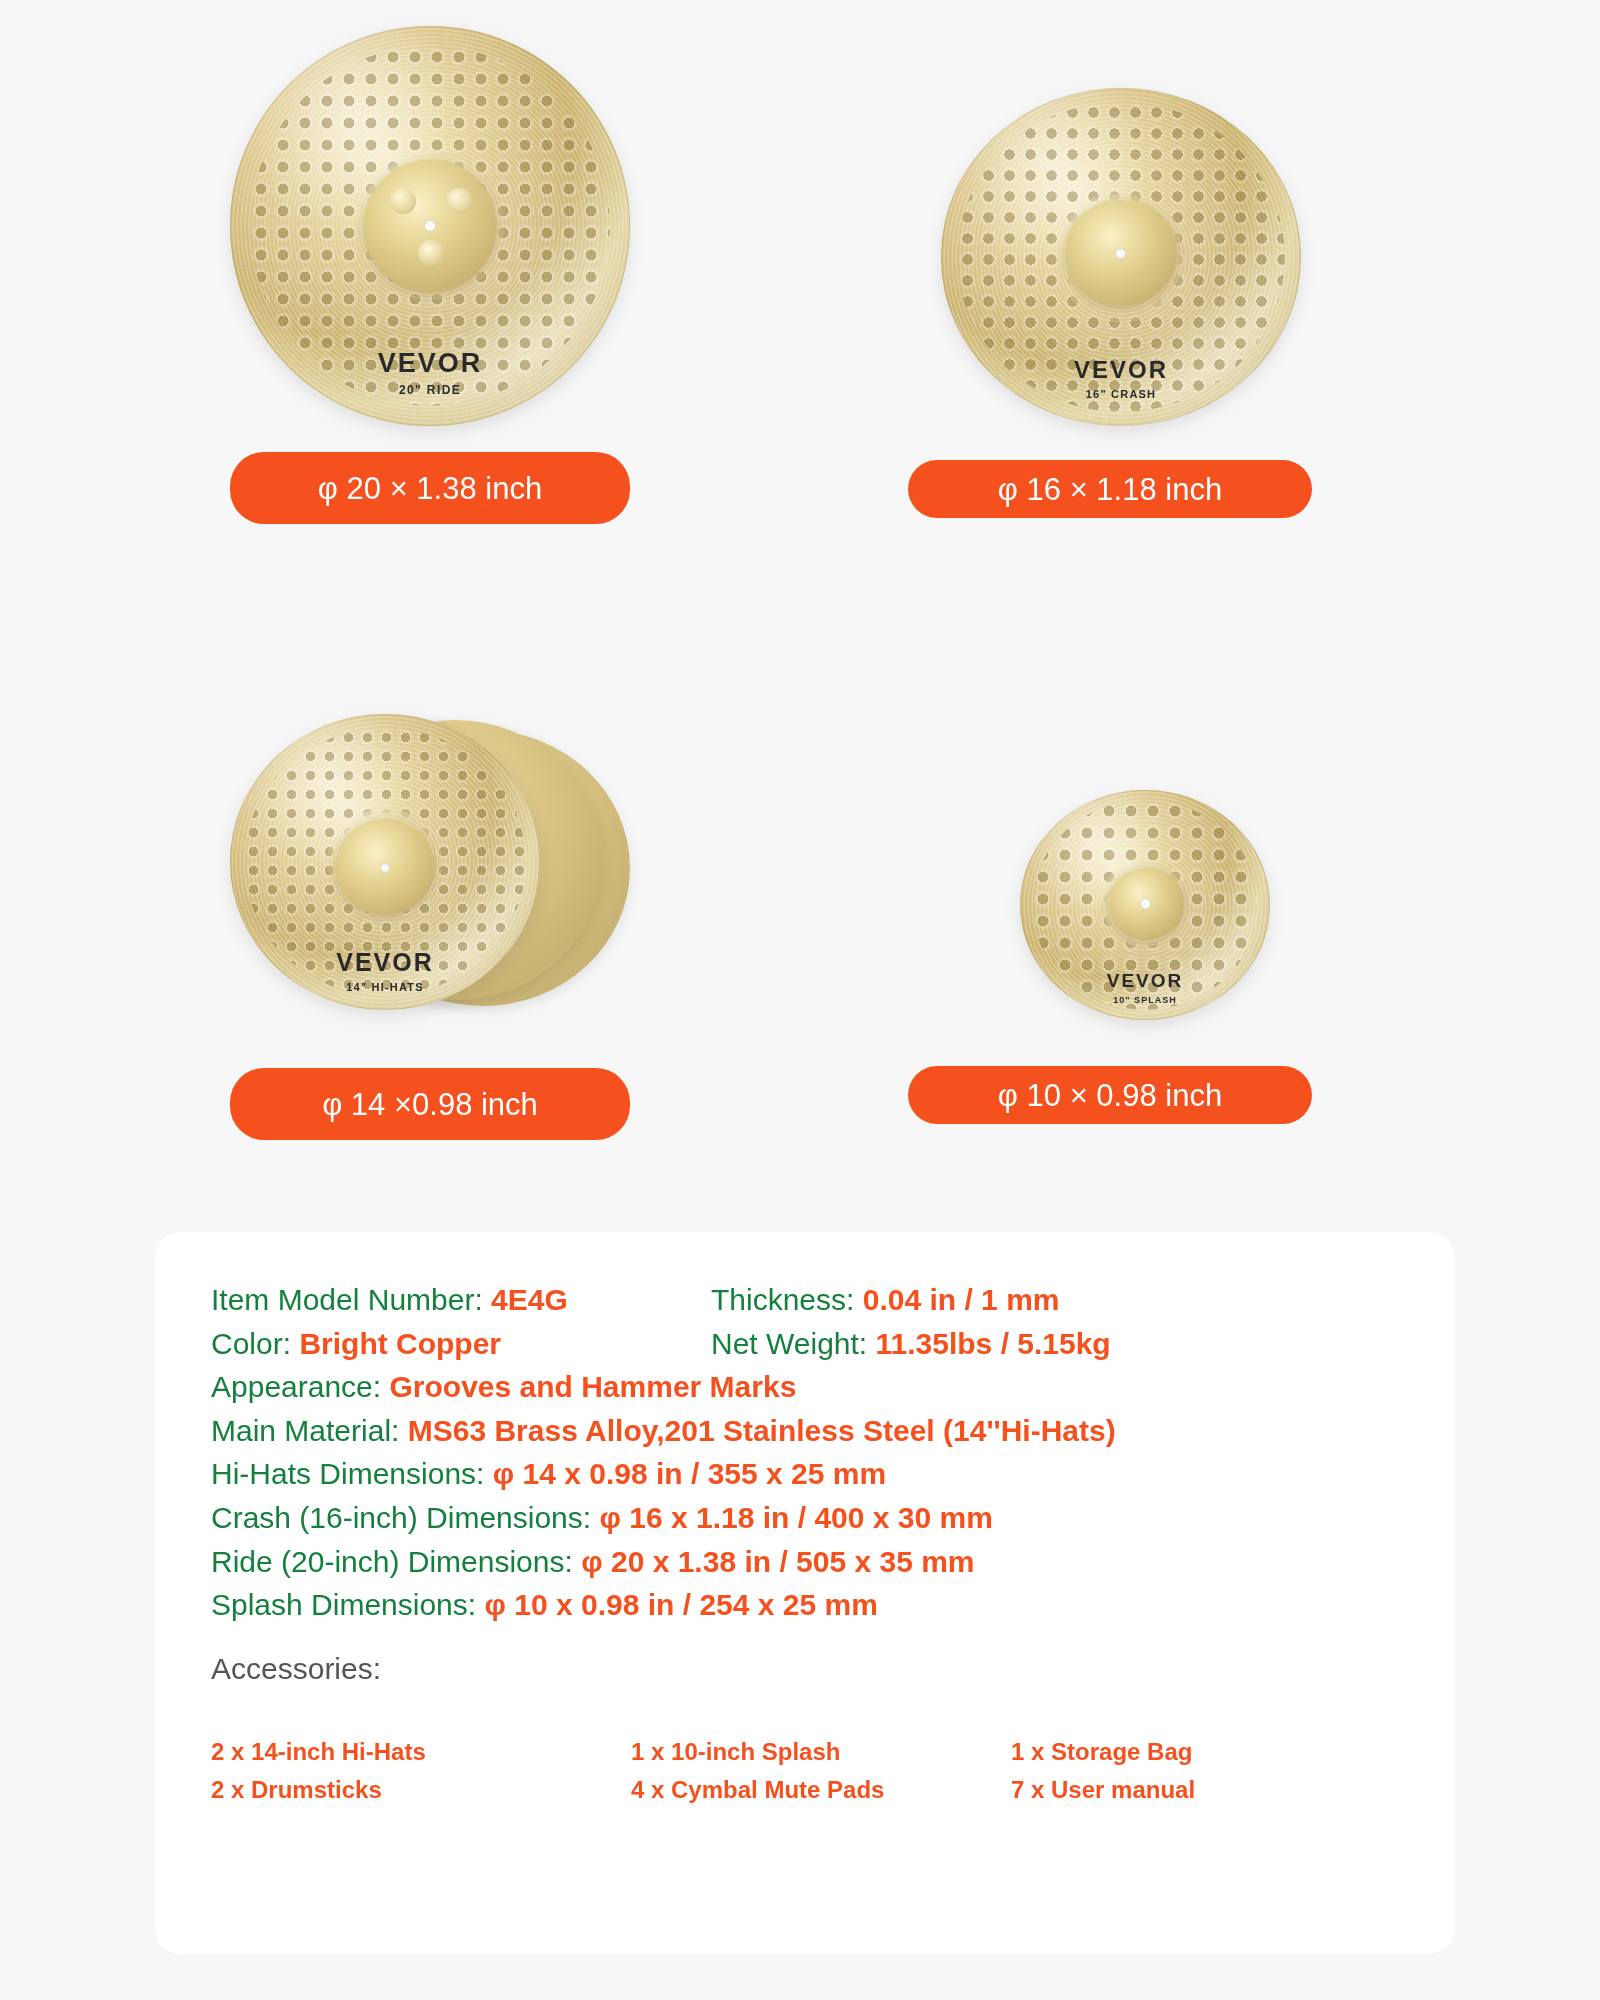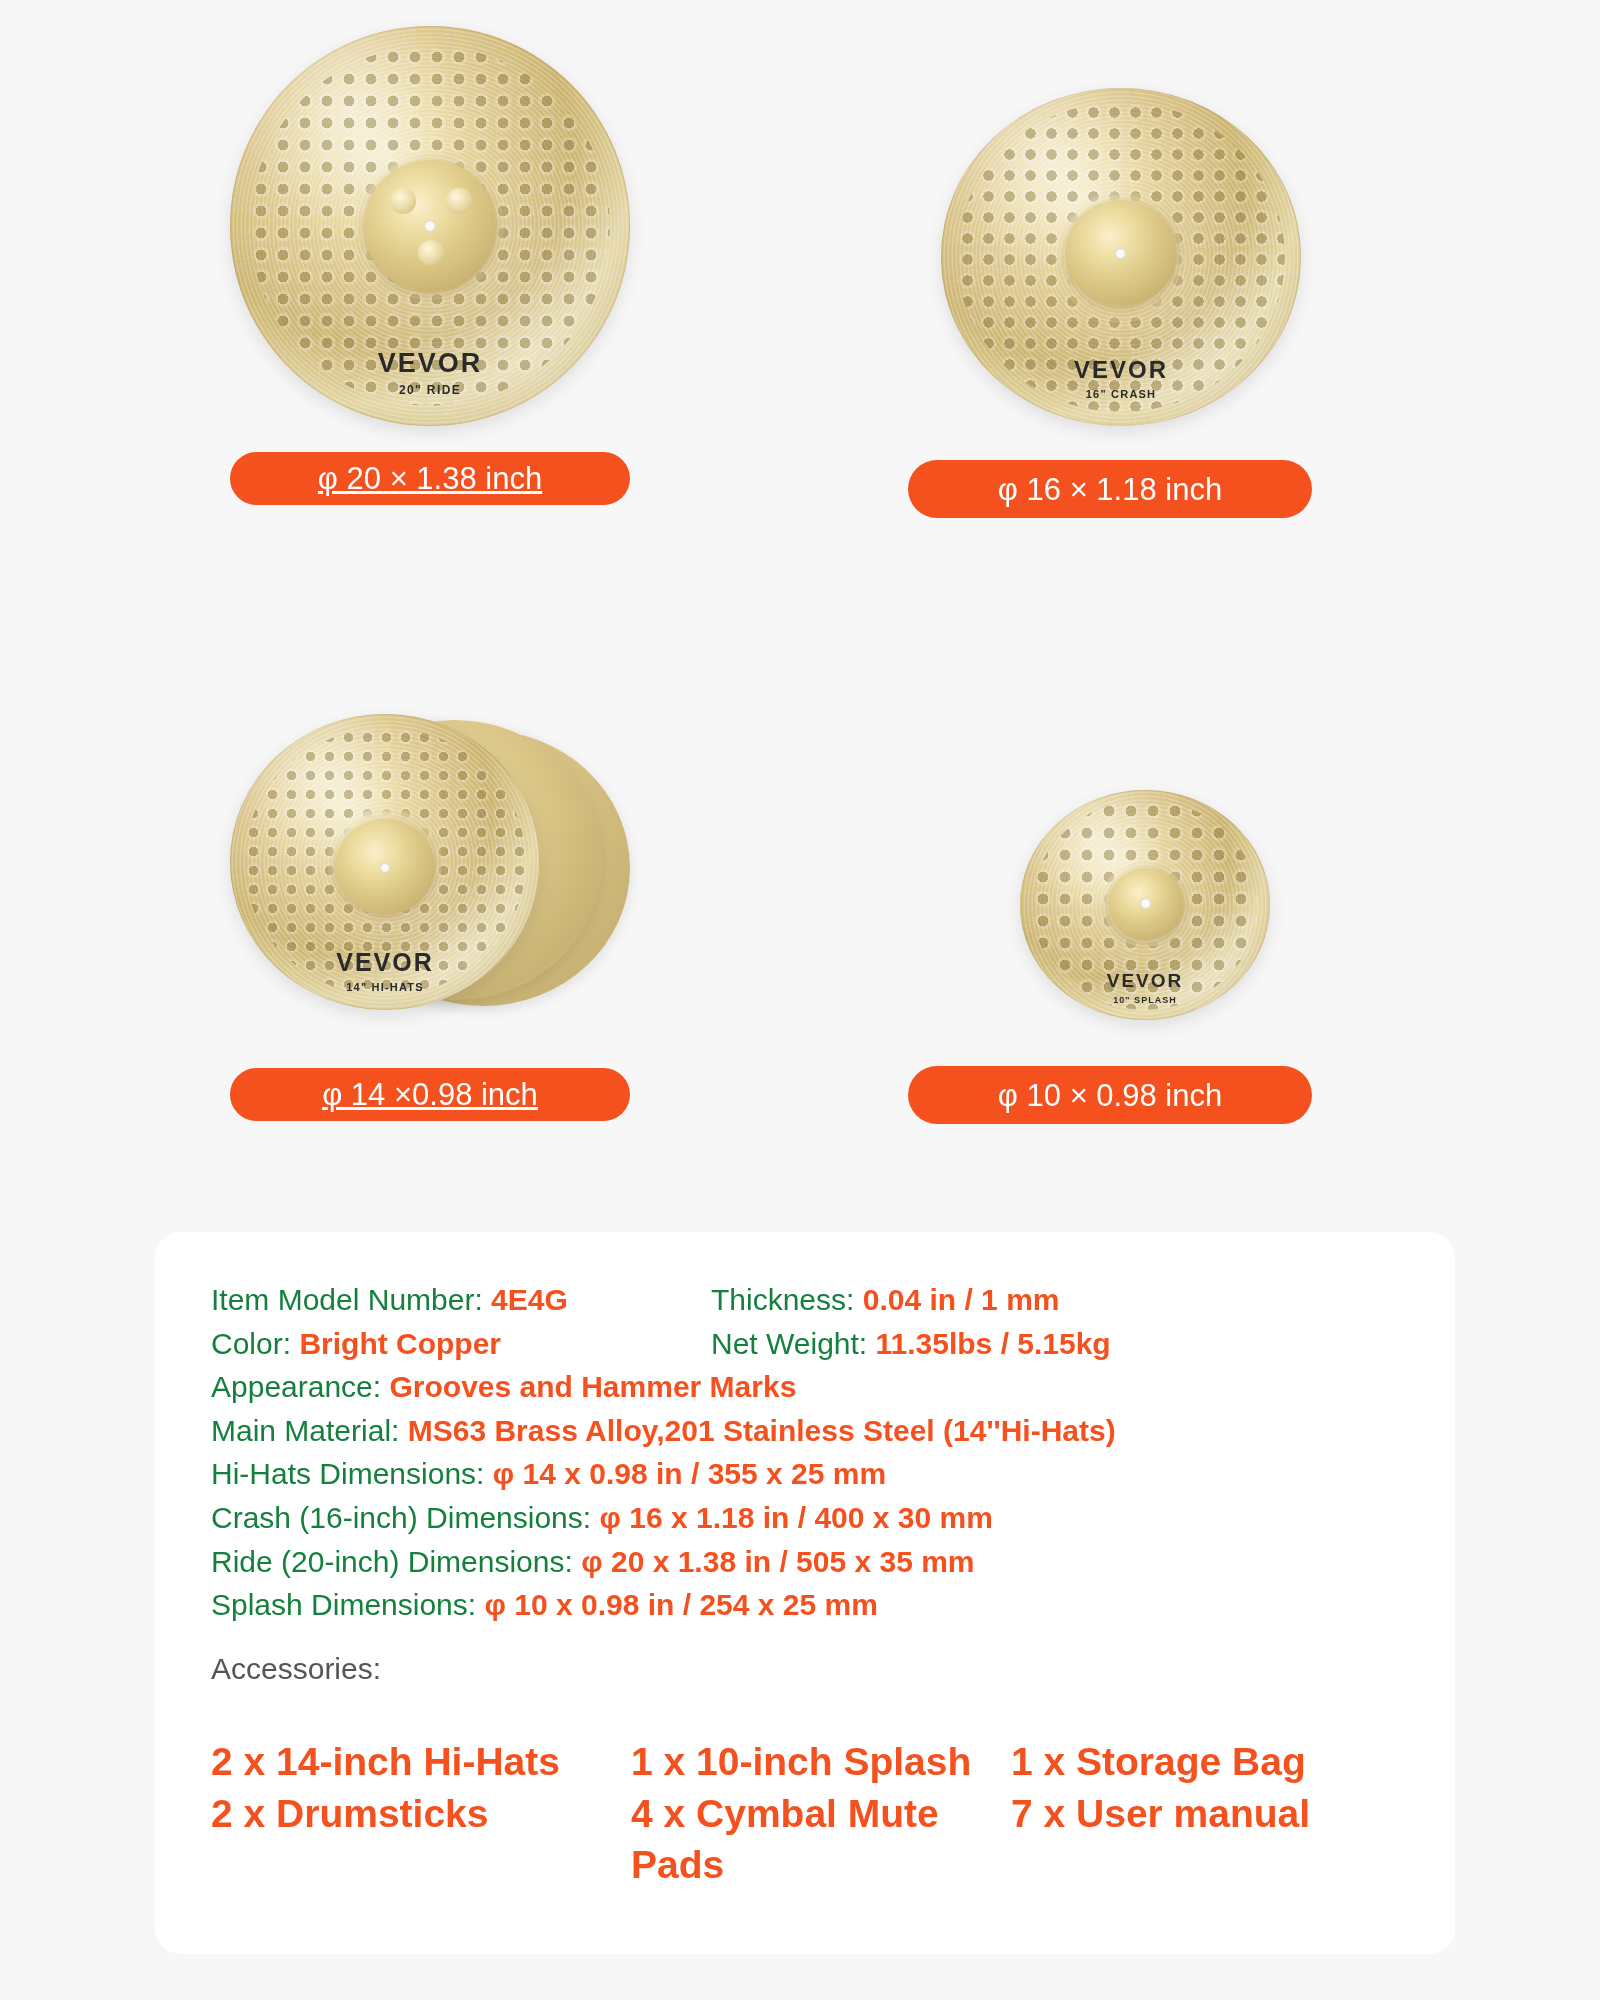--- a/index.html
+++ b/index.html
@@ -124,21 +124,21 @@
     color: #ffffff;
     border-radius: 34px;
     font-size: 31px;
     font-weight: 500;
     line-height: 1;
     display: flex;
     align-items: center;
     justify-content: center;
     white-space: nowrap;
   }
-  .pill.wide { width: 400px; height: 53px; text-decoration: underline; }
+  .pill.wide { width: 400px; height: 72px; }
   .pill.narrow { width: 404px; height: 58px; }
 
   
   .spec-card {
     position: absolute;
     left: 155px;
     top: 1232px;
     width: 1300px;
     height: 722px;
     background: #ffffff;
@@ -150,23 +150,24 @@
   .spec-row .label { color: #15803d; white-space: nowrap; }
   .spec-row .value { color: #f4511e; font-weight: bold; white-space: nowrap; }
   .two-col { display: flex; }
   .two-col .col-left { width: 500px; }
   .two-col .col-right { flex: 1; }
 
   .acc-title { color: #555; font-size: 30px; margin-top: 24px; margin-bottom: 6px; }
   .acc-grid {
     display: grid;
     grid-template-columns: 420px 380px auto;
+    row-gap: 6px;
     color: #f4511e;
     font-weight: bold;
-    font-size: 39px;
+    font-size: 24px;
     margin-top: 48px;
   }
 </style>
 </head>
 <body>
 
 <div class="page">
 
   <div class="cymbal-grid">
 

